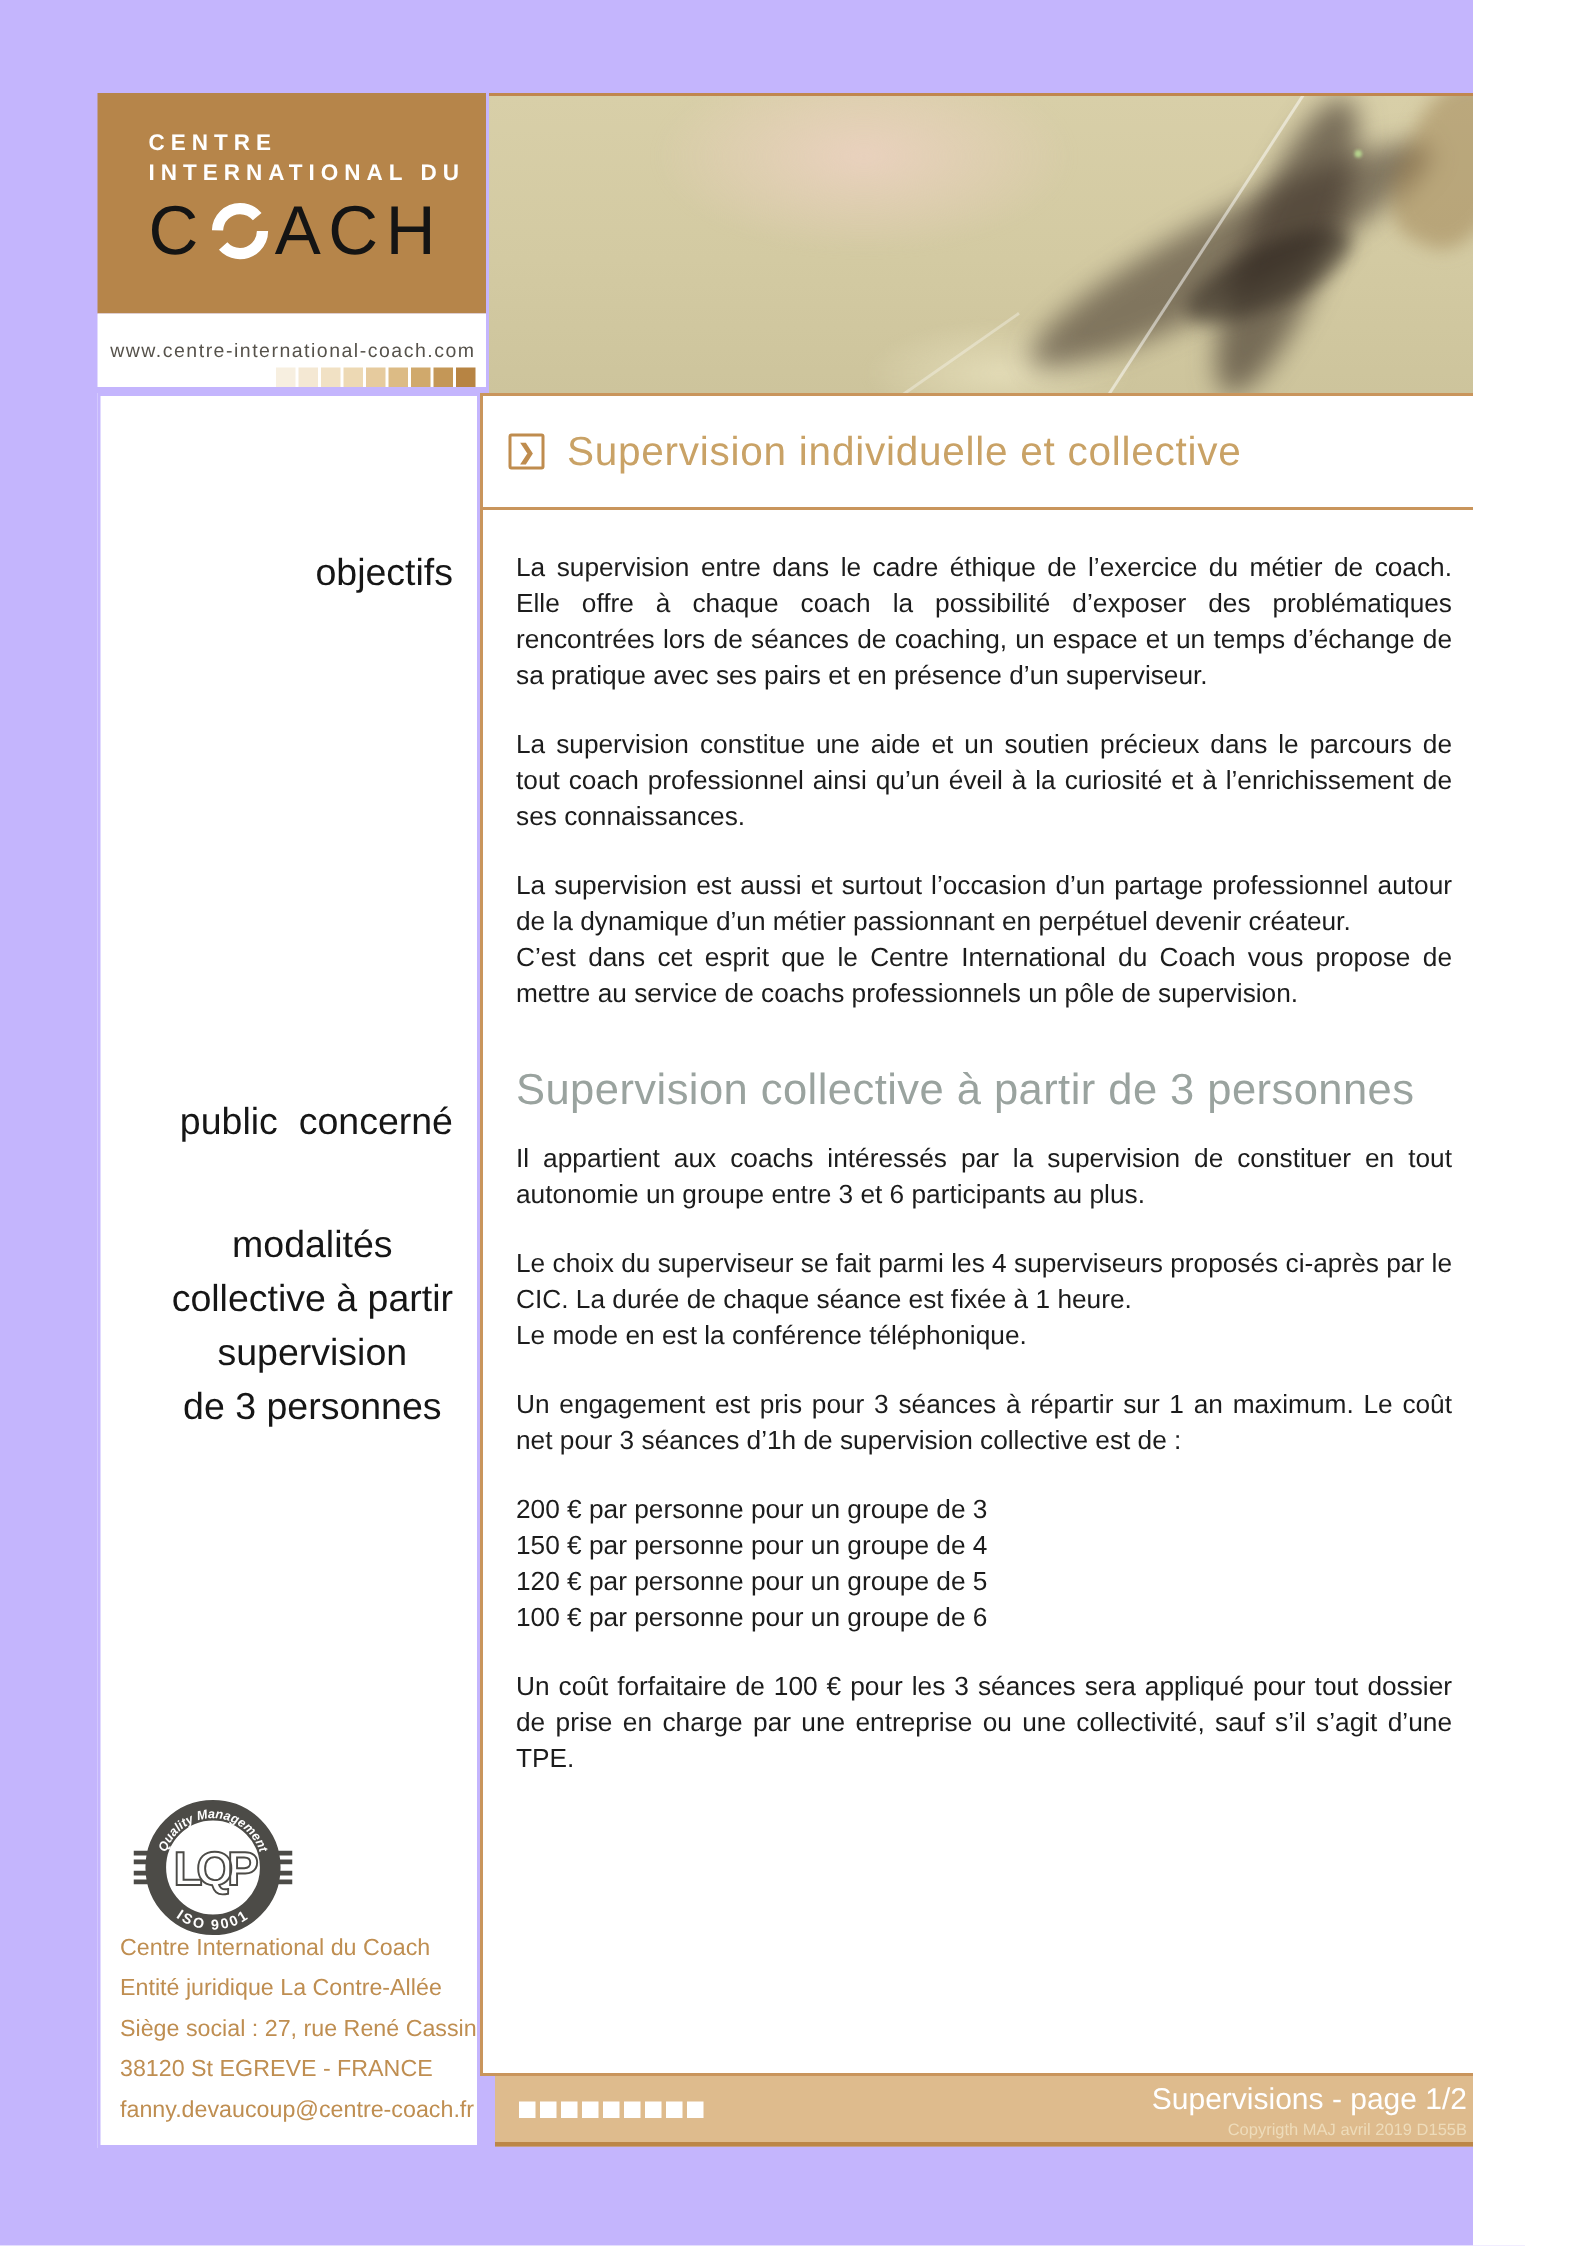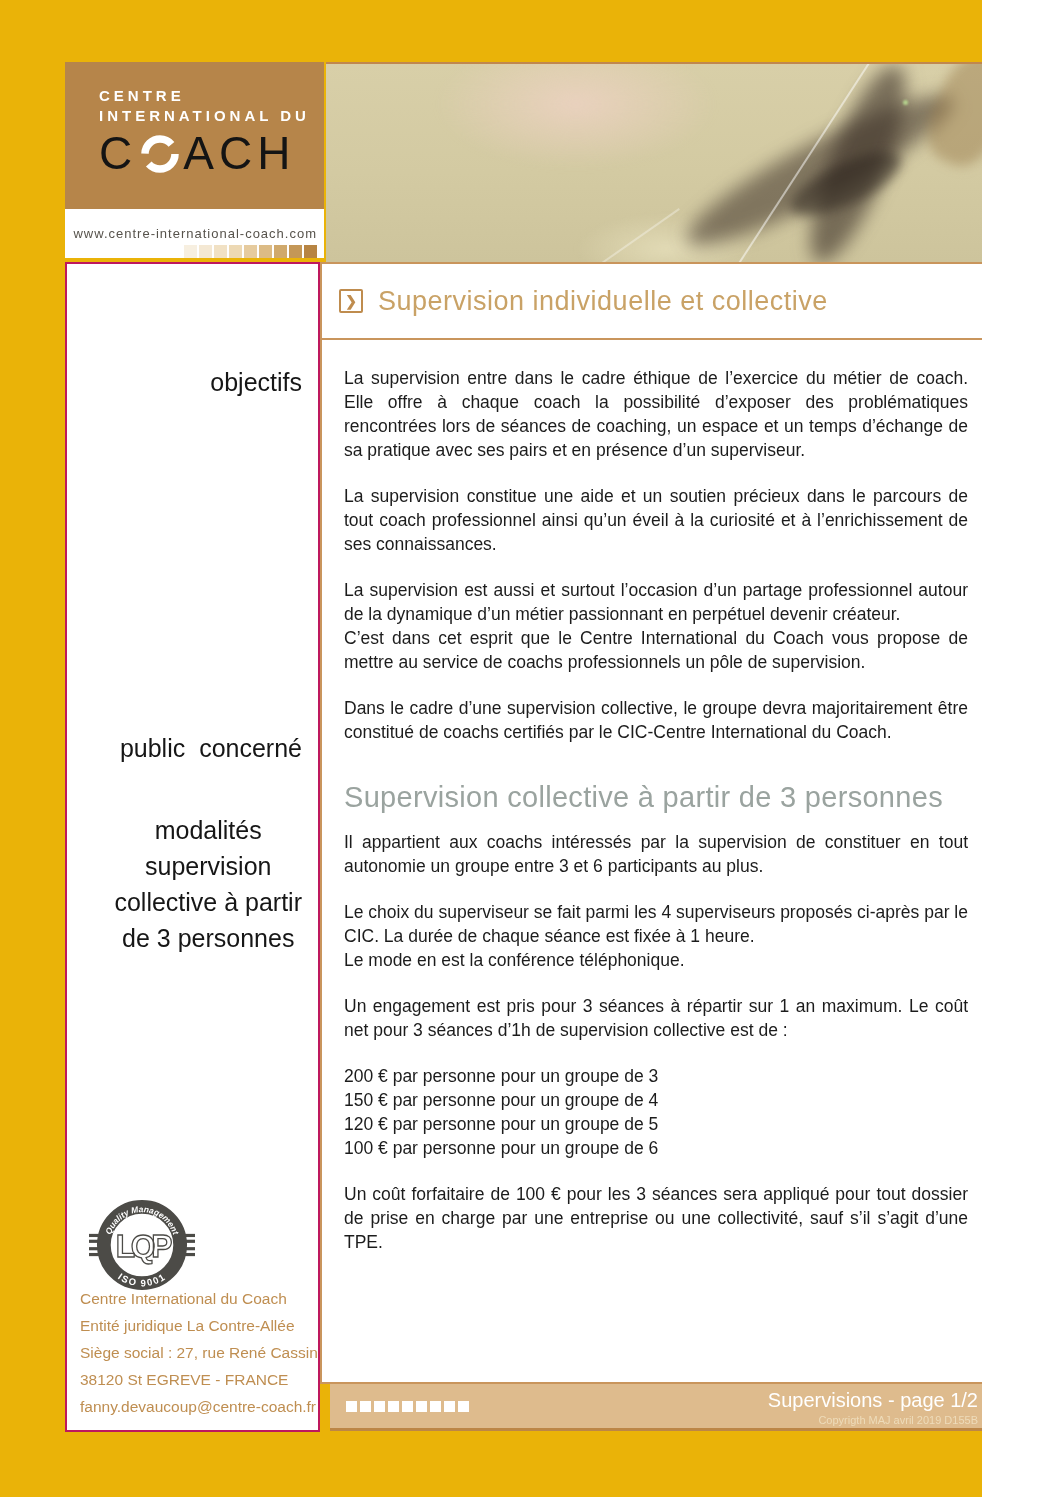--- a/index.html
+++ b/index.html
@@ -1,16 +1,16 @@
 <!DOCTYPE html>
 <html><head>
 <meta charset="utf-8">
 <style>
   html,body{margin:0;padding:0;background:#ffffff;}
-  .page{position:relative;width:982px;height:1497px;background:#eab308;overflow:hidden;
+  .page{position:relative;width:982px;height:1497px;background:#c4b5fd;overflow:hidden;
         font-family:"Liberation Sans",sans-serif;color:#1c1c1c;}
 
   
   .logo-box{position:absolute;left:65px;top:62px;width:259px;height:147px;background:#b6854a;
             box-sizing:border-box;padding:24px 0 0 34px;}
   .logo-top{color:#ffffff;font-size:15px;letter-spacing:4px;line-height:20px;font-weight:bold;}
   .logo-coach{margin-top:2px;display:flex;align-items:center;color:#141414;font-size:46px;
               letter-spacing:5px;line-height:50px;font-weight:400;}
   .logo-o{display:inline-block;width:42px;height:46px;margin:0 2px;}
 
@@ -44,21 +44,21 @@
          background:rgba(150,120,70,.45);filter:blur(6px);transform:rotate(25deg);}
   .photo .scratch1{position:absolute;left:470px;top:-25px;width:2px;height:270px;
          background:rgba(255,255,255,.5);transform:rotate(33deg);}
   .photo .scratch2{position:absolute;left:295px;top:115px;width:2px;height:140px;
          background:rgba(255,255,255,.33);transform:rotate(55deg);}
   .photo .speck{position:absolute;left:577px;top:36px;width:5px;height:5px;border-radius:50%;
          background:rgba(185,220,145,.9);filter:blur(1px);}
 
   
   .sidebar{position:absolute;left:65px;top:262px;width:255px;height:1170px;box-sizing:border-box;
-           border:2px solid #be185d;background:#fff;}
+           border:2px solid #c4b5fd;background:#fff;}
   .side-label{position:absolute;right:16px;text-align:right;font-size:25px;color:#161616;line-height:36px;}
   .lbl-objectifs{top:100px;}
   .lbl-public{top:466px;word-spacing:7px;}
   .lbl-modalites{top:548px;text-align:center;}
   .iso-badge{position:absolute;left:22px;top:928px;width:106px;height:106px;}
   .contact{position:absolute;left:13px;bottom:10px;font-size:15.5px;line-height:27px;color:#bf8e51;}
   .contact div{white-space:nowrap;}
 
   
   .main-box{position:absolute;left:320px;top:262px;width:672px;height:1122px;box-sizing:border-box;
@@ -130,22 +130,22 @@
     <div class="scratch1"></div>
     <div class="scratch2"></div>
     <div class="speck"></div>
   </div>
 
   <div class="sidebar">
     <div class="side-label lbl-objectifs">objectifs</div>
     <div class="side-label lbl-public">public concerné</div>
     <div class="side-label lbl-modalites">
       <div>modalités</div>
+      <div>collective à partir</div>
       <div>supervision</div>
-      <div>collective à partir</div>
       <div>de 3 personnes</div>
     </div>
 
     <svg class="iso-badge" viewBox="0 0 100 100">
       <g stroke="#4c4b47" stroke-width="3">
         <line x1="0" y1="41" x2="16" y2="41"></line>
           <line x1="0" y1="46.5" x2="16" y2="46.5"></line>
         <line x1="0" y1="53.5" x2="16" y2="53.5"></line>
           <line x1="0" y1="59" x2="16" y2="59"></line>
         <line x1="84" y1="41" x2="100" y2="41"></line>
@@ -177,21 +177,20 @@
   <div class="main-box">
     <div class="title-row">
       <div class="title-chevron">❯</div>
       <div class="doc-title">Supervision individuelle et collective</div>
     </div>
     <div class="content">
       <p>La supervision entre dans le cadre éthique de l’exercice du métier de coach. Elle offre à chaque coach la possibilité d’exposer des problématiques rencontrées lors de séances de coaching, un espace et un temps d’échange de sa pratique avec ses pairs et en présence d’un superviseur.</p>
       <p>La supervision constitue une aide et un soutien précieux dans le parcours de tout coach professionnel ainsi qu’un éveil à la curiosité et à l’enrichissement de ses connaissances.</p>
       <p class="joined">La supervision est aussi et surtout l’occasion d’un partage professionnel autour de la dynamique d’un métier passionnant en perpétuel devenir créateur.</p>
       <p>C’est dans cet esprit que le Centre International du Coach vous propose de mettre au service de coachs professionnels un pôle de supervision.</p>
-      <p class="gap-public">Dans le cadre d’une supervision collective, le groupe devra majoritairement être constitué de coachs certifiés par le CIC-Centre International du Coach.</p>
       <div class="h2">Supervision collective à partir de 3 personnes</div>
       <p>Il appartient aux coachs intéressés par la supervision de constituer en tout autonomie un groupe entre 3 et 6 participants au plus.</p>
       <p class="joined">Le choix du superviseur se fait parmi les 4 superviseurs proposés ci-après par le CIC. La durée de chaque séance est fixée à 1 heure.</p>
       <p>Le mode en est la conférence téléphonique.</p>
       <p>Un engagement est pris pour 3 séances à répartir sur 1 an maximum. Le coût net pour 3 séances d’1h de supervision collective est de :</p>
       <div class="prices">
         <div>200 € par personne pour un groupe de 3</div>
         <div>150 € par personne pour un groupe de 4</div>
         <div>120 € par personne pour un groupe de 5</div>
         <div>100 € par personne pour un groupe de 6</div>

